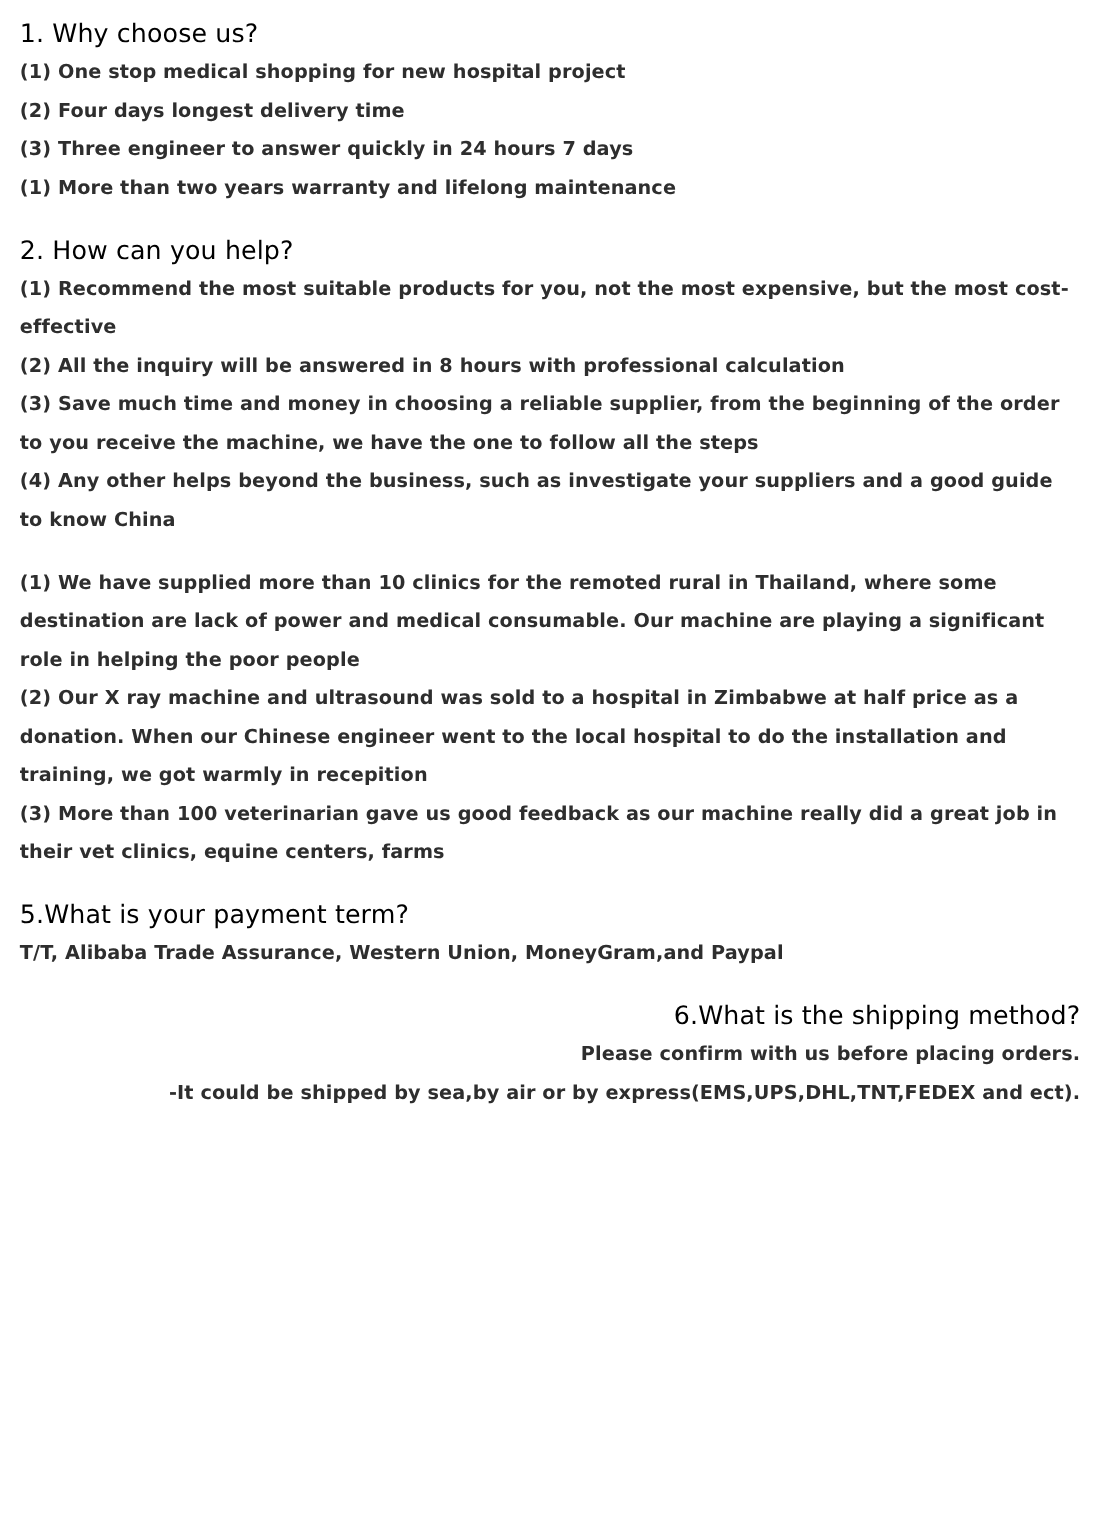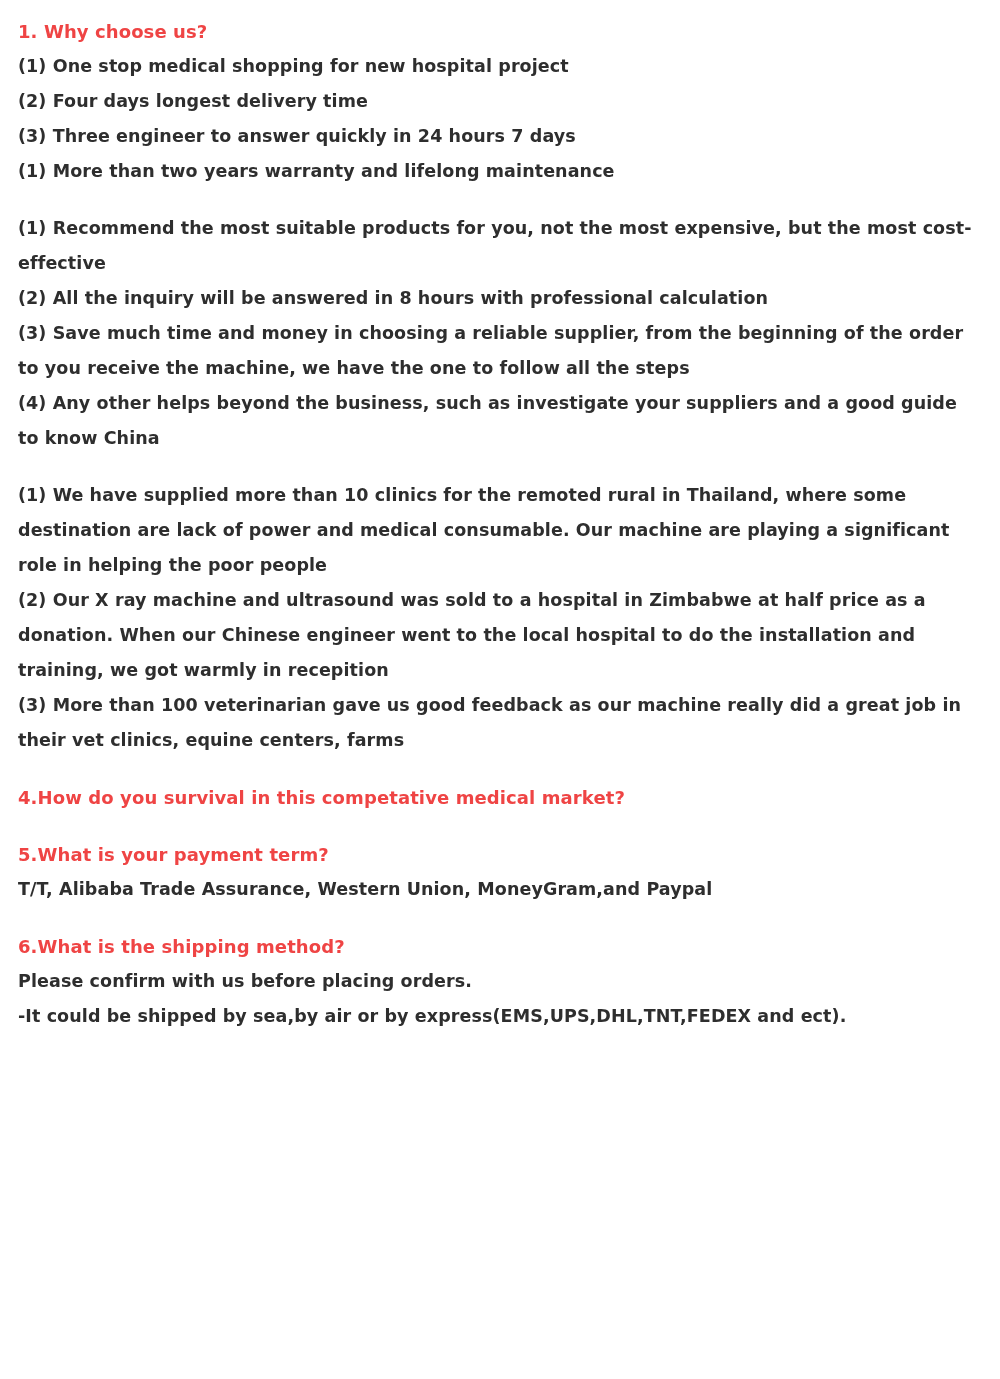--- a/index.html
+++ b/index.html
@@ -17,26 +17,27 @@
     box-sizing: border-box;
     width: 1000px;
     min-height: 1379px;
     padding: 14px 18px 20px 18px;
   }
   .faq-block {
     margin: 0 0 22px 0;
   }
   .faq-block:last-child {
     margin-bottom: 0;
+    text-align: right;
   }
   .q {
-    font-weight: bold;
-    font-size: 18px;
+    font-weight: normal;
+    font-size: 23px;
     line-height: 35px;
-    color: #ef4444;
+    color: #000000;
     margin: 0 0 0 0;
     letter-spacing: 0.1px;
   }
   .a {
     font-size: 17.5px;
     line-height: 35px;
     color: #2e2e2e;
     margin: 0;
     letter-spacing: 0.1px;
     max-width: 965px;
@@ -50,34 +51,34 @@
 
   <div class="faq-block">
     <p class="q">1. Why choose us?</p>
     <p class="a">(1) One stop medical shopping for new hospital project</p>
     <p class="a">(2) Four days longest delivery time</p>
     <p class="a">(3) Three engineer to answer quickly in 24 hours 7 days</p>
     <p class="a">(1) More than two years warranty and lifelong maintenance</p>
   </div>
 
   <div class="faq-block">
+    <p class="q">2. How can you help?</p>
     <p class="a">(1)  Recommend the most suitable products for you, not the most expensive, but the most cost-effective</p>
     <p class="a">(2) All the inquiry will be answered in 8 hours with professional calculation</p>
     <p class="a">(3) Save much time and money in choosing a reliable supplier, from the beginning of the order to you receive the machine, we have the one to follow all the steps</p>
     <p class="a">(4) Any other helps beyond the business, such as investigate your suppliers and a good guide to know China</p>
   </div>
 
   <div class="faq-block">
     <p class="a">(1) We have supplied more than 10 clinics for the remoted rural in Thailand, where some destination are lack of power and medical consumable. Our machine are playing a significant role in helping the poor people</p>
     <p class="a">(2) Our X ray machine and ultrasound was sold to a hospital in Zimbabwe at half price as a donation. When our Chinese engineer went to the local hospital to do the installation and training, we got warmly in recepition</p>
     <p class="a">(3) More than 100 veterinarian gave us good feedback as our machine really did a great job in their vet clinics, equine centers, farms</p>
   </div>
 
   <div class="faq-block">
-    <p class="q">4.How do you survival in this competative medical market?</p>
   </div>
 
   <div class="faq-block">
     <p class="q">5.What is your payment term?</p>
     <p class="a">T/T, Alibaba Trade Assurance, Western Union, MoneyGram,and Paypal</p>
   </div>
 
   <div class="faq-block">
     <p class="q">6.What is the shipping method?</p>
     <p class="a"> Please confirm with us before placing orders.</p>

